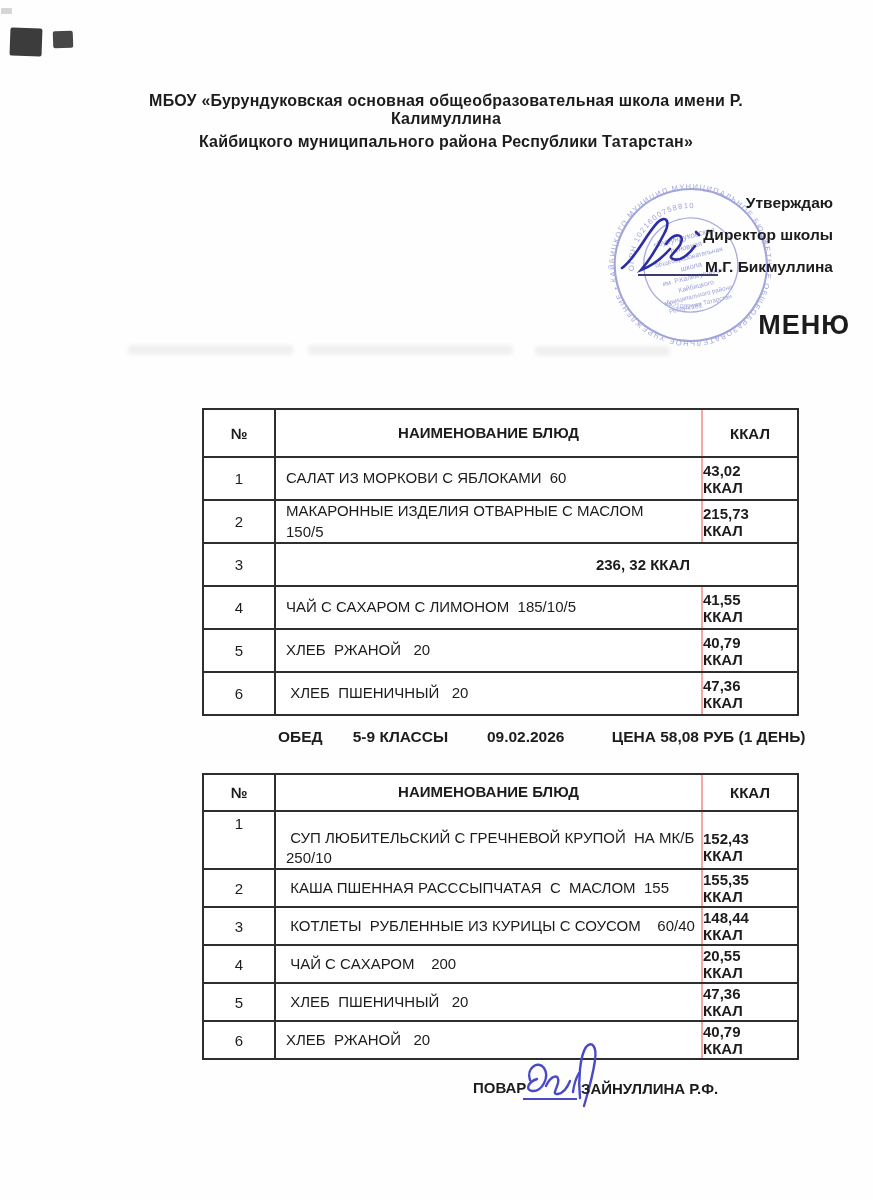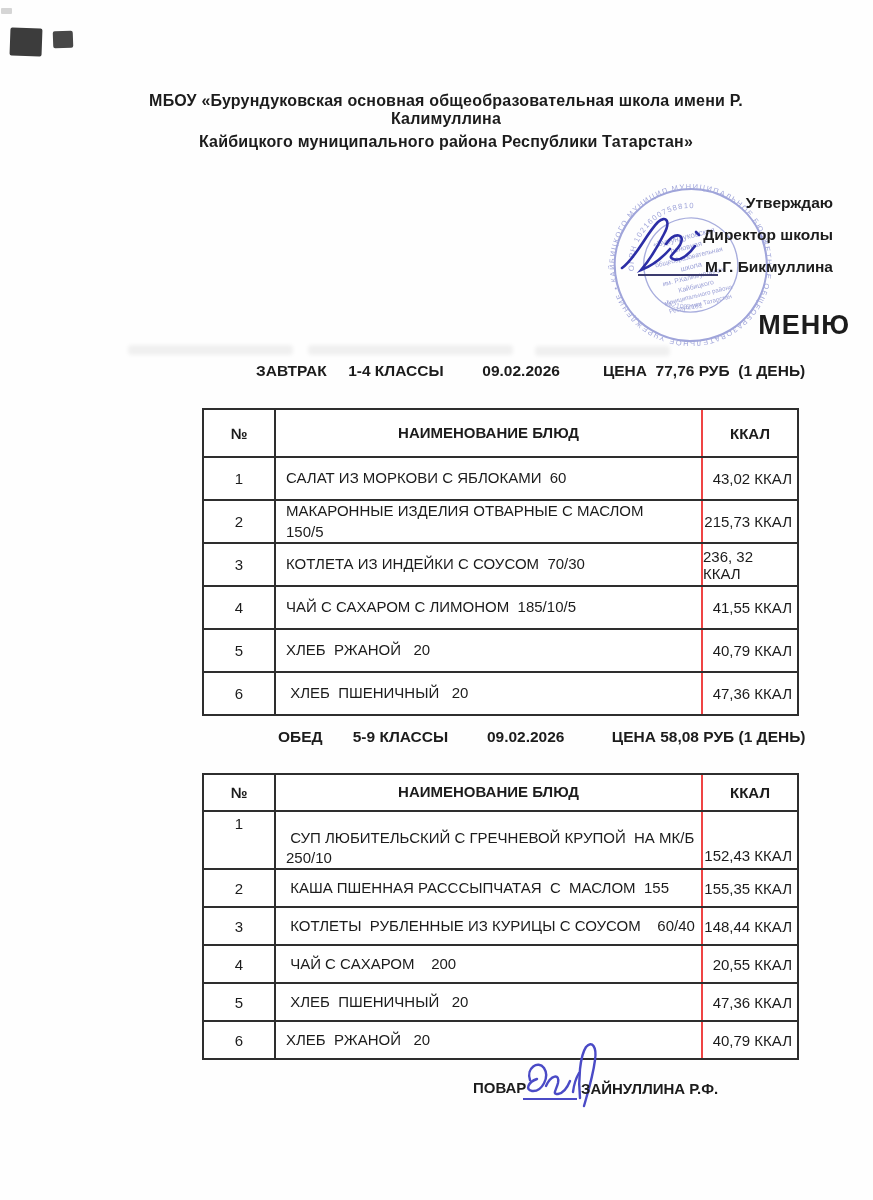--- a/index.html
+++ b/index.html
@@ -29,22 +29,22 @@
   .sh1{left:256px;top:362px;}
   .sh2{left:278px;top:728px;}
   
   .menu-table{left:202px;width:597px;border:2px solid #2e2e2e;background:#fff;box-sizing:border-box;}
   .t1{top:408px;}
   .t2{top:773px;}
   .trow{display:grid;grid-template-columns:72px 427px 1fr;border-bottom:2px solid #2e2e2e;}
   .trow:last-child{border-bottom:none;}
   .c{display:flex;align-items:center;font-size:15px;white-space:pre-wrap;box-sizing:border-box;overflow:hidden;}
   .c.num{justify-content:center;border-right:2px solid #2e2e2e;}
-  .c.dish{padding-left:10px;padding-right:4px;border-right:2px solid #ef4444;line-height:1.35;}
-  .c.kcal{justify-content:flex-end;padding-right:5px;}
+  .c.dish{padding-left:10px;padding-right:4px;border-right:2px solid #fca5a5;line-height:1.35;}
+  .c.kcal{justify-content:flex-end;padding-right:13px;font-weight:bold;}
   .hrow .c{font-weight:bold;justify-content:center;padding:0;}
   .t1 .hrow{height:46px;}
   .t1 .trow{height:41px;}
   .t1 .trow.hrow{height:46px;}
   .t2 .trow{height:36px;}
   .t2 .trow.hrow{height:35px;}
   .t2 .trow.r1{height:56px;}
   .r1 .num{align-items:flex-start;padding-top:3px;}
   .r1 .dish{align-items:flex-start;padding-top:16px;}
   .r1 .kcal{align-items:flex-end;padding-bottom:4px;}
@@ -114,41 +114,39 @@
     </g>
   </svg>
   <div class="abs sig-line dir-line"></div>
 
   <div class="abs menu-title">МЕНЮ</div>
 
   <div class="abs bleed b1"></div>
   <div class="abs bleed b2"></div>
   <div class="abs bleed b3"></div>
 
-  <div class="abs section-heading sh1">ЗАВТРАК     1-4 КЛАССЫ         09.02.2026          ЦЕНА  77,76 РУБ  (1 ДЕНЬ)</div>
 
   <div class="abs menu-table t1">
     <div class="trow hrow">
       <div class="c num">№</div>
       <div class="c dish">НАИМЕНОВАНИЕ БЛЮД</div>
       <div class="c kcal">ККАЛ</div>
     </div>
     <div class="trow">
       <div class="c num">1</div>
       <div class="c dish">САЛАТ ИЗ МОРКОВИ С ЯБЛОКАМИ  60</div>
       <div class="c kcal">43,02 ККАЛ</div>
     </div>
     <div class="trow">
       <div class="c num">2</div>
       <div class="c dish">МАКАРОННЫЕ ИЗДЕЛИЯ ОТВАРНЫЕ С МАСЛОМ            150/5</div>
       <div class="c kcal">215,73 ККАЛ</div>
     </div>
     <div class="trow">
       <div class="c num">3</div>
-      <div class="c dish">КОТЛЕТА ИЗ ИНДЕЙКИ С СОУСОМ  70/30</div>
       <div class="c kcal">236, 32 ККАЛ</div>
     </div>
     <div class="trow">
       <div class="c num">4</div>
       <div class="c dish">ЧАЙ С САХАРОМ С ЛИМОНОМ  185/10/5</div>
       <div class="c kcal">41,55 ККАЛ</div>
     </div>
     <div class="trow">
       <div class="c num">5</div>
       <div class="c dish">ХЛЕБ  РЖАНОЙ   20</div>

